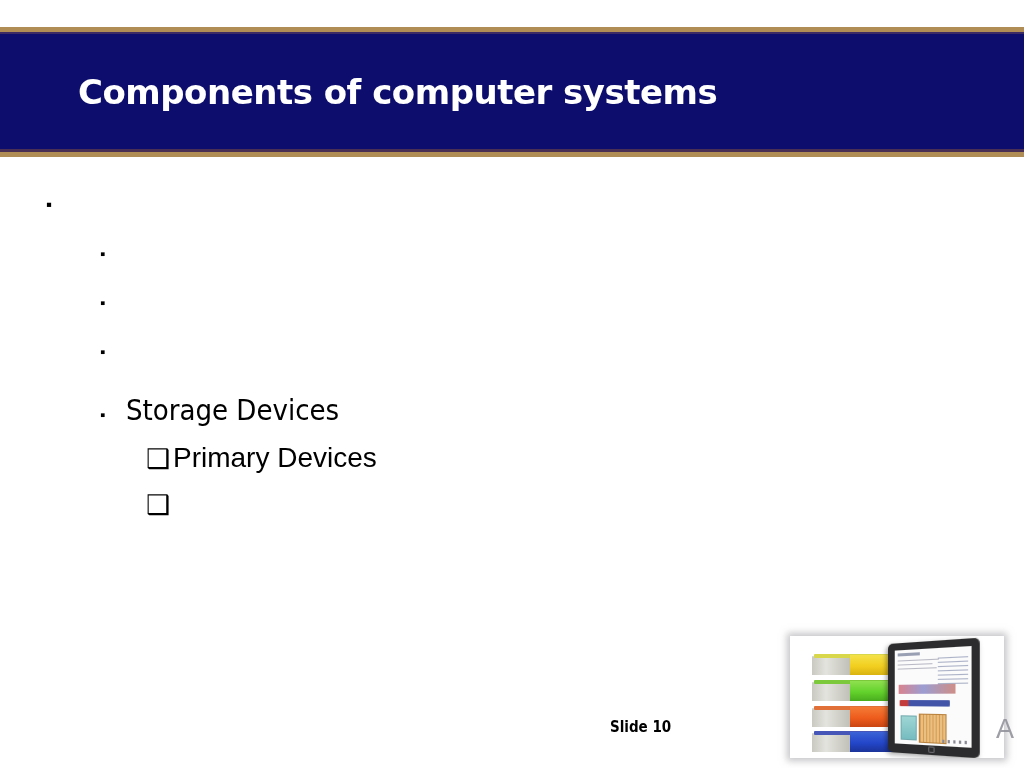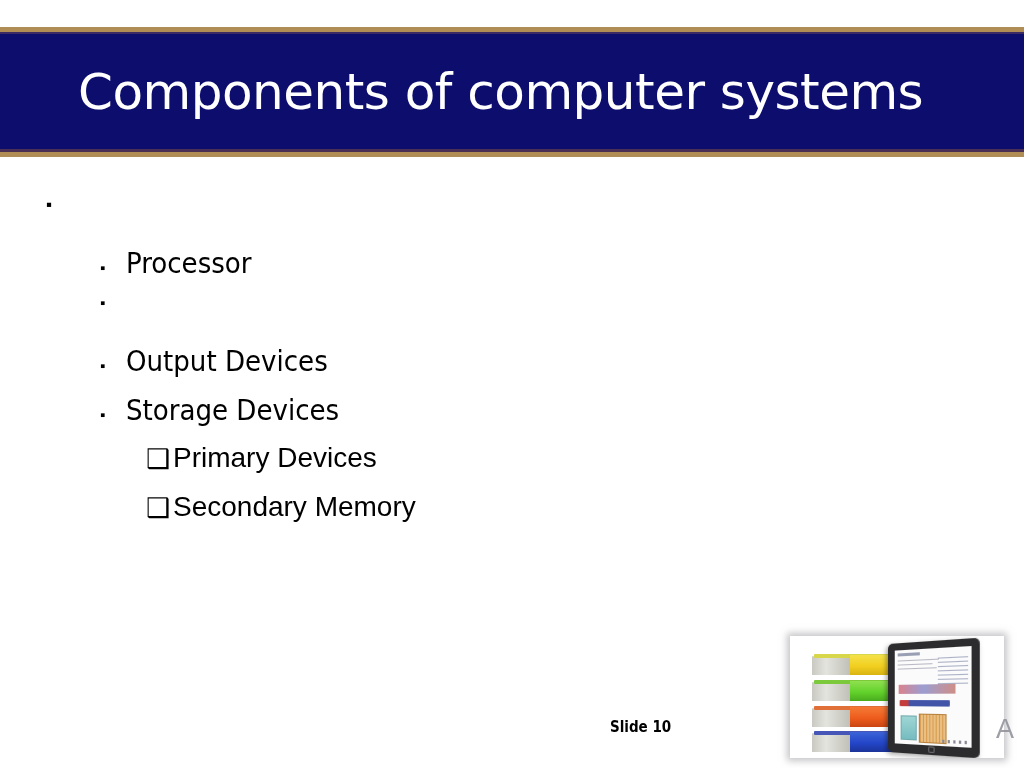--- a/index.html
+++ b/index.html
@@ -44,22 +44,22 @@
     height: 3px;
     background: #4a2f55;
   }
   #title-text {
     position: absolute;
     left: 78px;
     top: 50%;
     transform: translateY(-50%);
     color: #ffffff;
     font-family: "DejaVu Sans", "Liberation Sans", sans-serif;
-    font-size: 50px;
-    font-weight: 400;
+    font-size: 34px;
+    font-weight: 700;
     letter-spacing: -0.5px;
     white-space: nowrap;
     line-height: 1;
   }
 
   
   #body-content {
     position: absolute;
     left: 0;
     top: 196px;
@@ -316,45 +316,42 @@
   </div>
 
   <div id="body-content">
 
     <div class="bullet-row level-1">
       <span class="bullet-marker">▪</span>
     </div>
 
     <div class="bullet-row level-2">
       <span class="bullet-marker">▪</span>
-      <span class="bullet-label">Processor</span>
     </div>
 
     <div class="bullet-row level-2">
       <span class="bullet-marker">▪</span>
     </div>
 
     <div class="bullet-row level-2">
       <span class="bullet-marker">▪</span>
-      <span class="bullet-label">Output Devices</span>
     </div>
 
     <div class="bullet-row level-2">
       <span class="bullet-marker">▪</span>
       <span class="bullet-label">Storage Devices</span>
     </div>
 
     <div class="bullet-row level-3">
       <span class="bullet-marker">❑</span>
       <span class="bullet-label">Primary Devices</span>
     </div>
 
     <div class="bullet-row level-3">
       <span class="bullet-marker">❑</span>
-      <span class="bullet-label">Secondary Memory</span>
     </div>
 
   </div>
 
   <div id="slide-number">Slide 10</div>
 
   <div id="corner-image">
     <div class="pic-stage">
 
       <div class="book" id="book-yellow">

